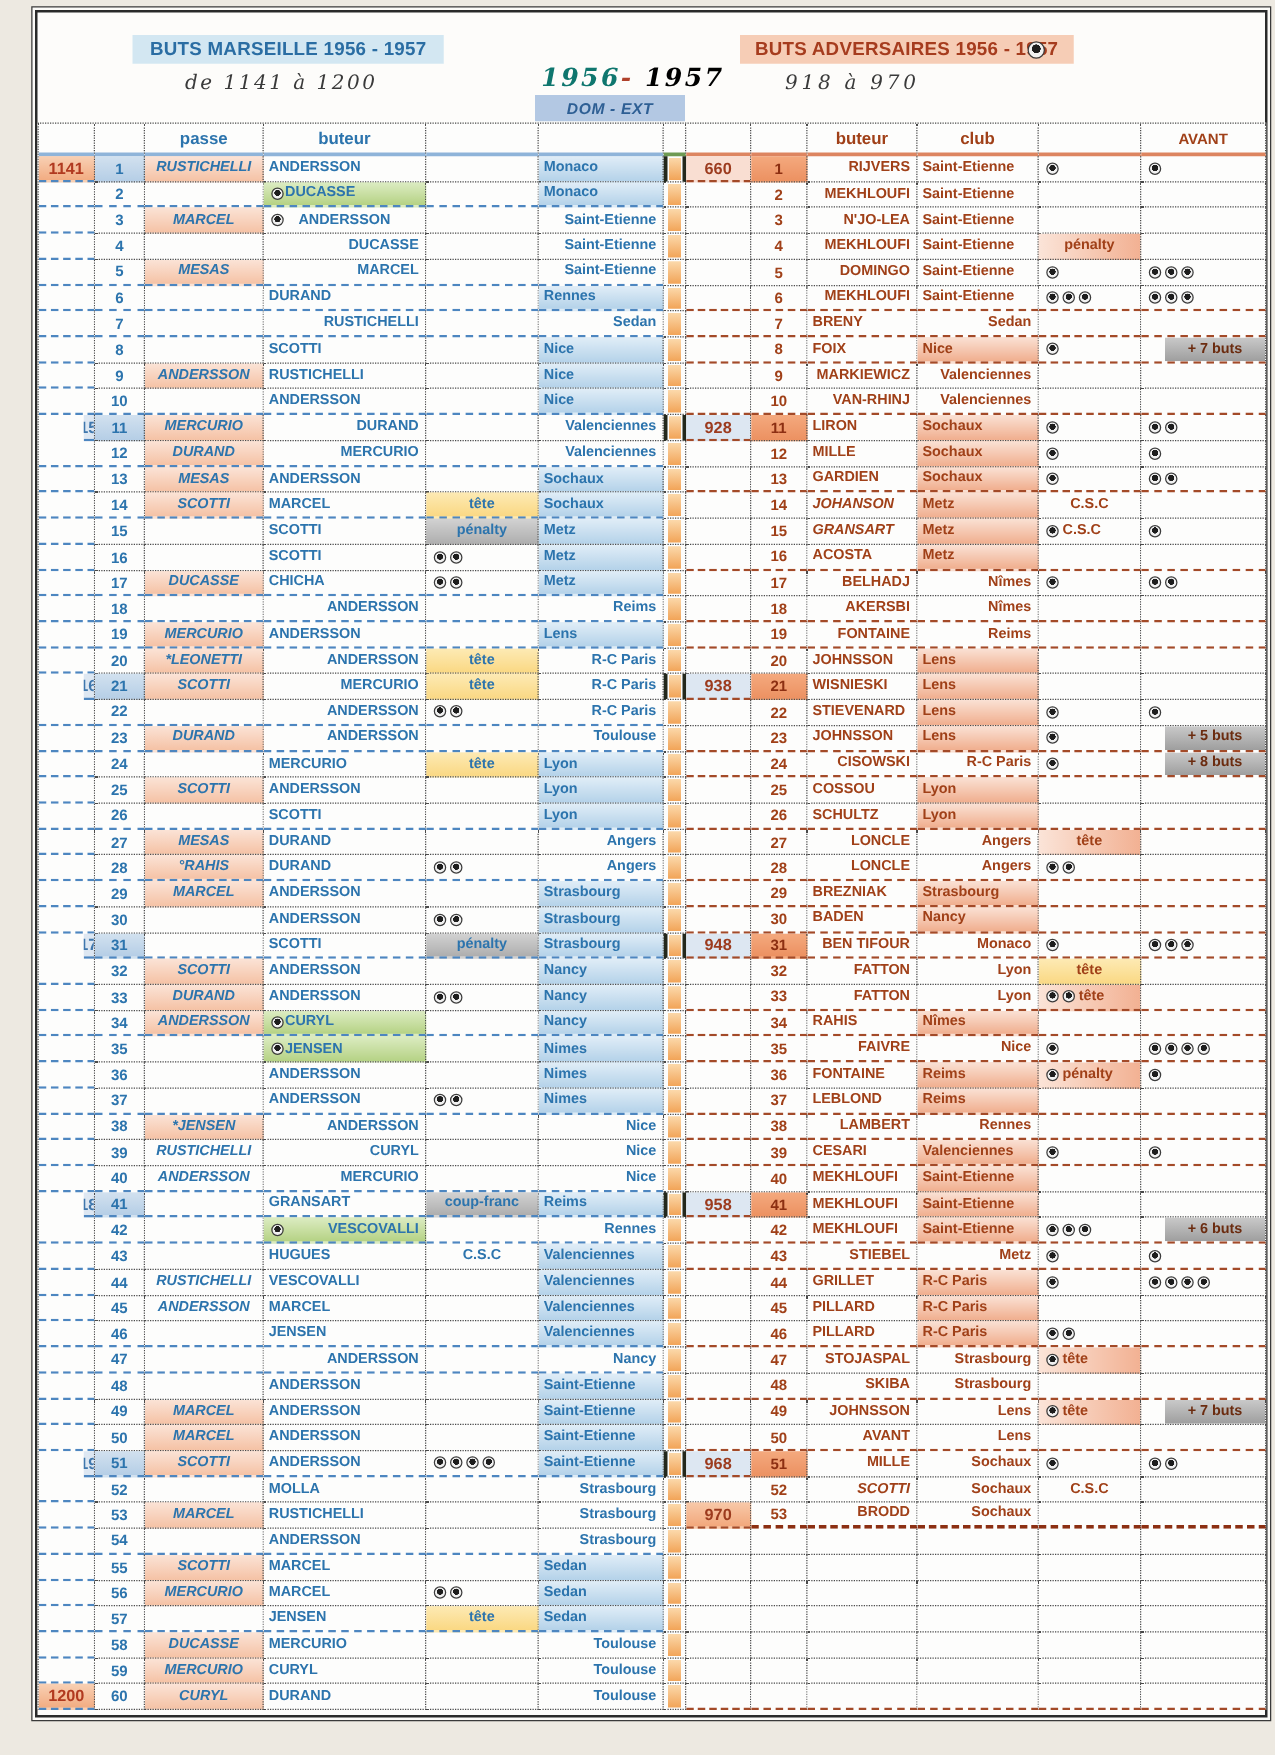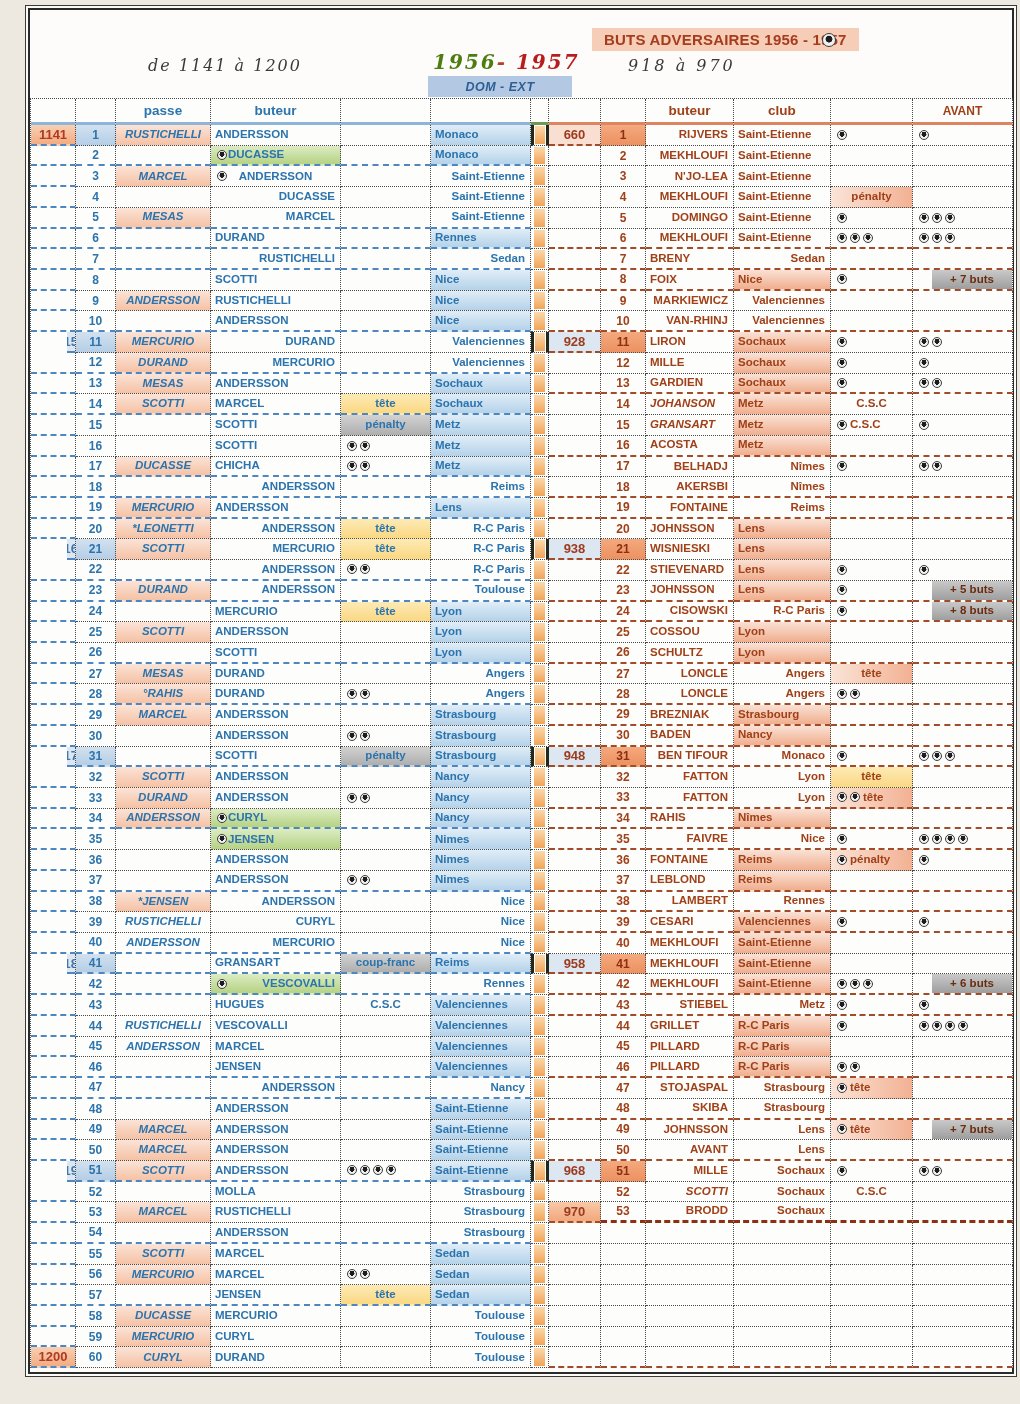--- a/index.html
+++ b/index.html
@@ -27,25 +27,25 @@
   .sub-left{
     position:absolute;left:118px;top:46px;
     font-family:"DejaVu Serif", serif;font-style:italic;
     font-size:16px;color:#3a3a3a;letter-spacing:2px;
   }
   .years{
     position:absolute;left:403px;top:40px;width:150px;
     font-family:"DejaVu Serif", serif;font-style:italic;font-weight:bold;
     font-size:20px;letter-spacing:2px;
   }
-  .years .y1{color:#4d7c0f;}
+  .years .y1{color:#0f766e;}
   .years .ysep{color:#b0402a;}
-  .years .y2{color:#b91c1c;}
+  .years .y2{color:#000000;}
   .domext{
-    position:absolute;left:398px;top:66px;width:144px;height:21px;
+    position:absolute;left:398px;top:66px;width:120px;height:21px;
     background:#b3c8e3;color:#2e5f94;
     font-style:italic;font-weight:bold;font-size:12.5px;
     display:flex;align-items:center;justify-content:center;letter-spacing:.5px;
   }
   .title-right{
     position:absolute;left:562px;top:18px;
     background:#f6cdb6;color:#a63c1e;
     font-weight:bold;font-size:15px;padding:3px 12px;letter-spacing:.2px;
   }
   .sub-right{
@@ -140,20 +140,21 @@
   }
   .ravant{padding-left:4px;}
   .rnote{padding-right:2px;}
   .rnote .txt{margin-left:2px;}
 </style>
 </head>
 <body>
 
 <div class="sheet">
   <div class="hband">
+    <div class="title-left">BUTS MARSEILLE 1956 - 1957</div>
     <div class="sub-left">de 1141 à 1200</div>
     <div class="years"><span class="y1">1956</span><span class="ysep">-</span> <span class="y2">1957</span></div>
     <div class="domext">DOM - EXT</div>
     <div class="title-right">BUTS ADVERSAIRES 1956 - 1957</div>
     <div class="sub-right">918 à 970</div>
     <div class="title-ball"><span class="ball"></span></div>
   </div>
   <div class="grid" id="grid">
       <div class="cell hc hb-blue"></div>
       <div class="cell hc hb-blue"></div>

